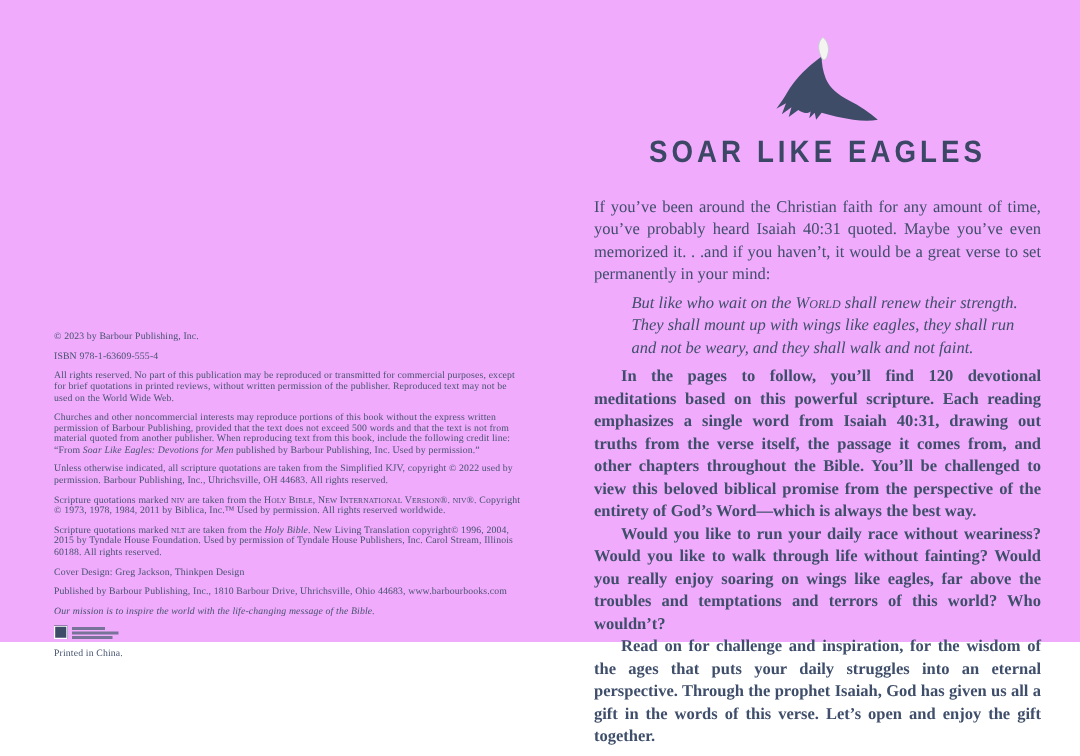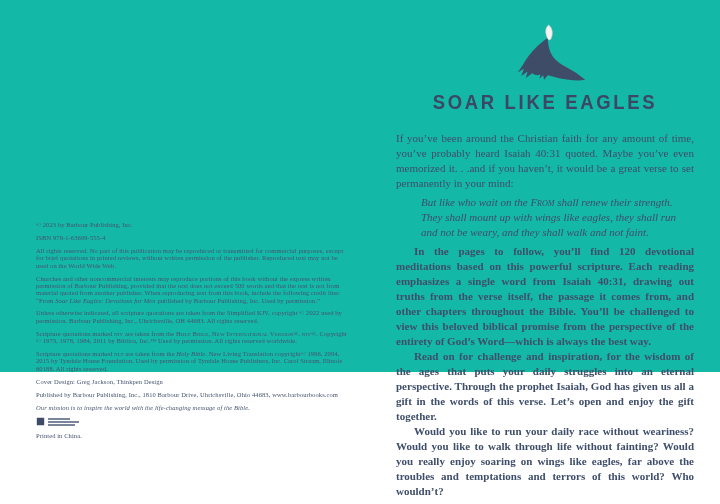--- a/index.html
+++ b/index.html
@@ -1,18 +1,18 @@
 <!DOCTYPE html>
 <html><head>
 <meta charset="utf-8">
 <style>
   html,body{margin:0;padding:0;background:#ffffff;}
   body{width:720px;height:504px;overflow:hidden;font-family:"Liberation Serif",serif;}
   .spread{position:relative;width:720px;height:504px;background:#ffffff;}
-  .page{position:absolute;top:0;height:372px;width:360px;background:#14b8a6;}
+  .page{position:absolute;top:0;height:428px;width:360px;background:#f0abfc;}
   .page.left{left:0;}
   .page.right{left:360px;}
 
   
   .colophon{
     position:absolute;left:36px;top:221px;width:314px;
     font-size:6.5px;line-height:7.35px;color:#45536e;
     text-align:left;letter-spacing:.1px;
   }
   .colophon p{margin:0 0 5.6px 0;}
@@ -94,22 +94,22 @@
         <path fill="#f4f4f1" stroke="#c9cdd6" stroke-width="0.7" d="M53 16
           C50 10 50 4 54 1
           C58 4 59 10 57 15
           C56 18 54 18 53 16 Z"></path>
       </svg>
 
       <h1 class="title">SOAR LIKE EAGLES</h1>
 
       <div class="body-copy">
         <p><span>If you’ve been around the Christian faith for any amount of time, you’ve probably heard Isaiah 40:31 quoted. Maybe you’ve even memorized it. . .and if you haven’t, it would be a great verse to set permanently in your mind:</span></p>
-        <blockquote class="verse"><span>But like who wait on the </span><span class="smcp">From</span><span> shall renew their strength. They shall mount up with wings like eagles, they shall run and not be weary, and they shall walk and not faint.</span></blockquote>
+        <blockquote class="verse"><span>But like who wait on the </span><span class="smcp">World</span><span> shall renew their strength. They shall mount up with wings like eagles, they shall run and not be weary, and they shall walk and not faint.</span></blockquote>
         <p class="indent"><span>In the pages to follow, you’ll find 120 devotional meditations based on this powerful scripture. Each reading emphasizes a single word from Isaiah 40:31, drawing out truths from the verse itself, the passage it comes from, and other chapters throughout the Bible. You’ll be challenged to view this beloved biblical promise from the perspective of the entirety of God’s Word—which is always the best way.</span></p>
+        <p class="indent"><span>Would you like to run your daily race without weariness? Would you like to walk through life without fainting? Would you really enjoy soaring on wings like eagles, far above the troubles and temptations and terrors of this world? Who wouldn’t?</span></p>
         <p class="indent"><span>Read on for challenge and inspiration, for the wisdom of the ages that puts your daily struggles into an eternal perspective. Through the prophet Isaiah, God has given us all a gift in the words of this verse. Let’s open and enjoy the gift together.</span></p>
-        <p class="indent"><span>Would you like to run your daily race without weariness? Would you like to walk through life without fainting? Would you really enjoy soaring on wings like eagles, far above the troubles and temptations and terrors of this world? Who wouldn’t?</span></p>
       </div>
 
     </div>
   </div>
 
 </div>
 
 </body></html>

